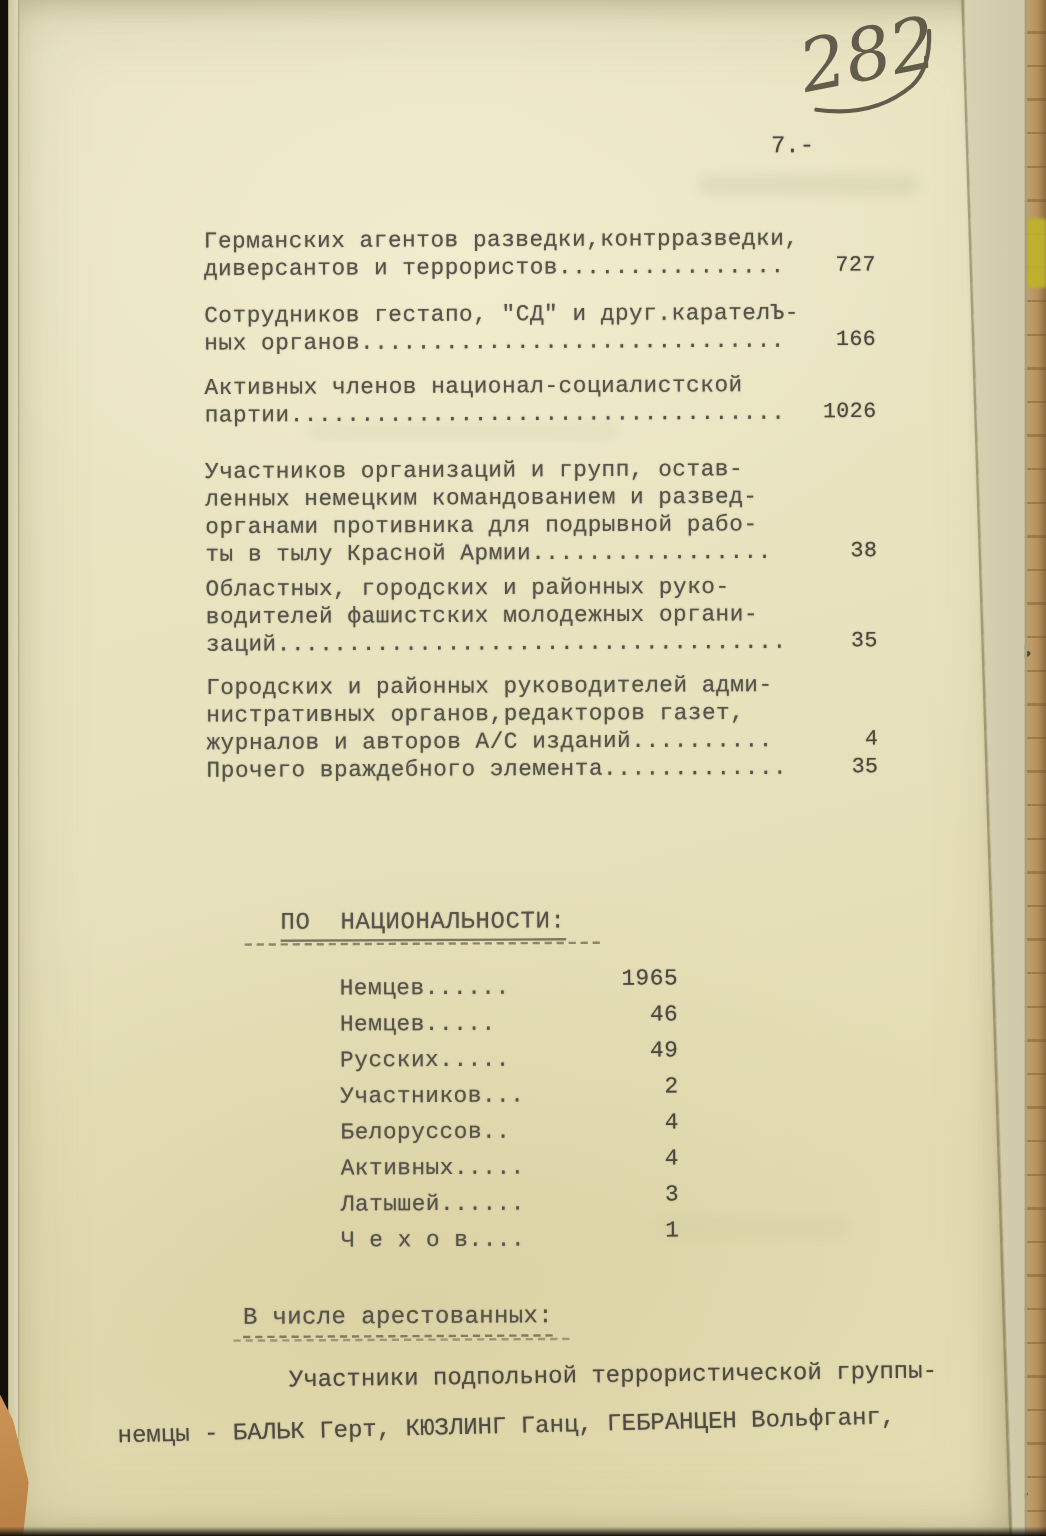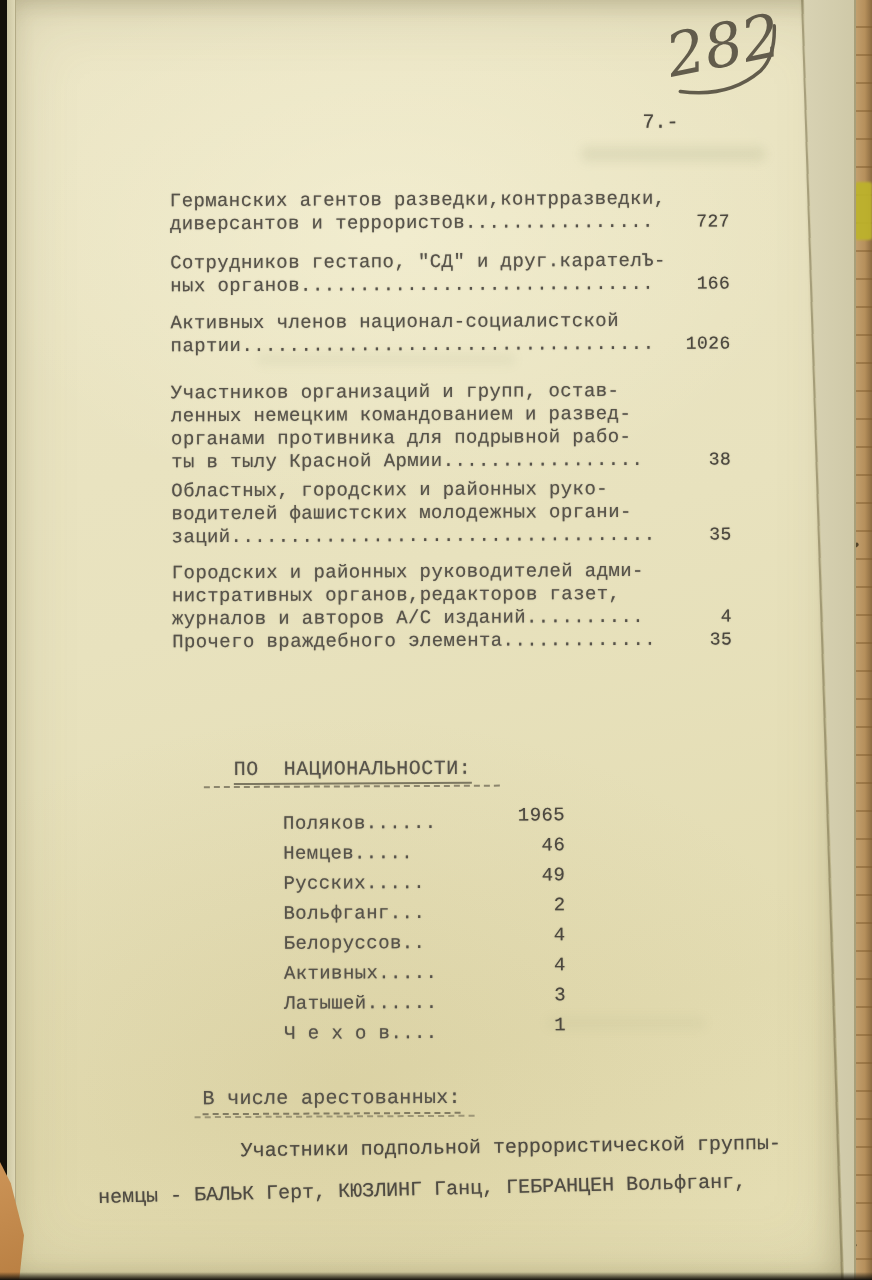--- a/index.html
+++ b/index.html
@@ -203,33 +203,33 @@
           </div>
           <div class="entry-num typed">35</div>
         </div>
 
       </div>
 
       <div class="nat-heading typed">ПО  НАЦИОНАЛЬНОСТИ:</div>
 
       <div class="nat-table">
         <div class="nat-row">
-          <span class="typed">Поляков......</span>
+          <span class="typed">Немцев......</span>
           <span class="nat-count typed">1965</span>
         </div>
         <div class="nat-row">
           <span class="typed">Немцев.....</span>
           <span class="nat-count typed">46</span>
         </div>
         <div class="nat-row">
           <span class="typed">Русских.....</span>
           <span class="nat-count typed">49</span>
         </div>
         <div class="nat-row">
-          <span class="typed">Вольфганг...</span>
+          <span class="typed">Участников...</span>
           <span class="nat-count typed">2</span>
         </div>
         <div class="nat-row">
           <span class="typed">Белоруссов..</span>
           <span class="nat-count typed">4</span>
         </div>
         <div class="nat-row">
           <span class="typed">Активных.....</span>
           <span class="nat-count typed">4</span>
         </div>

